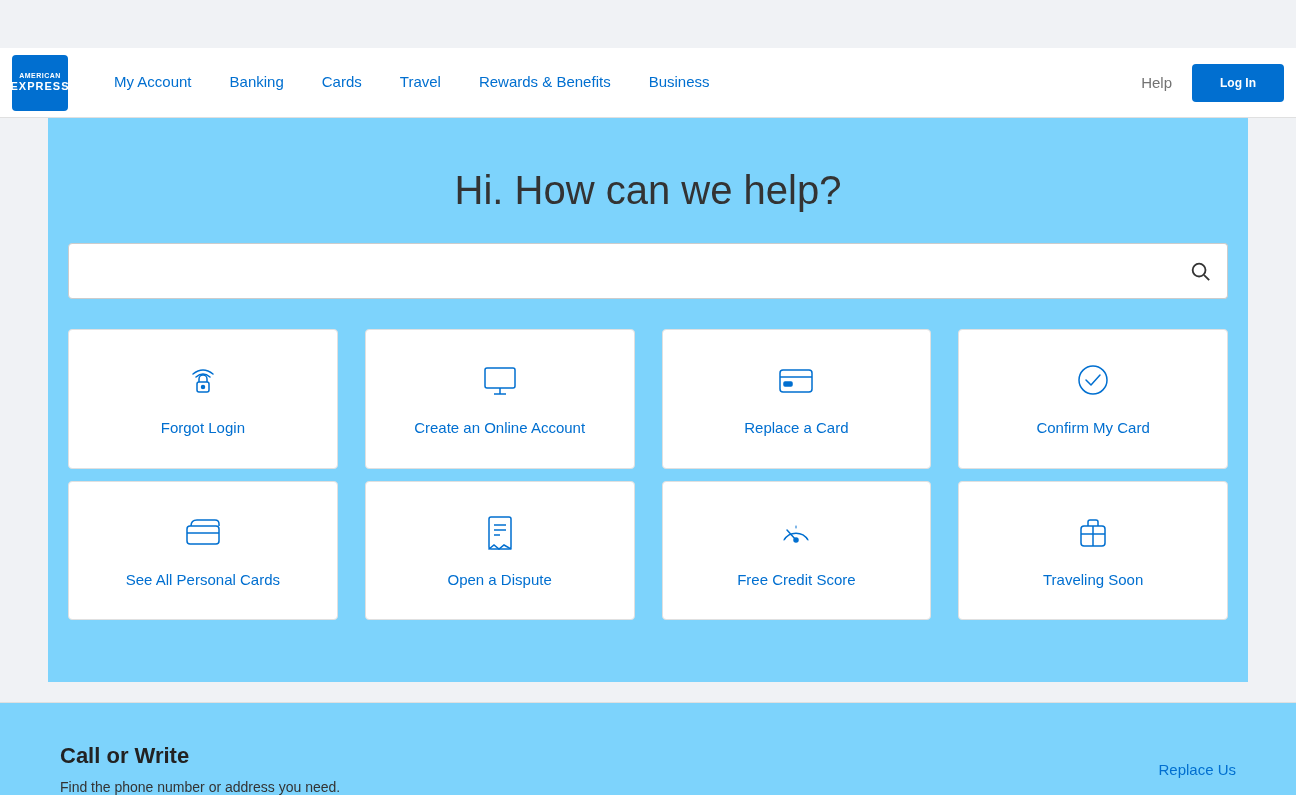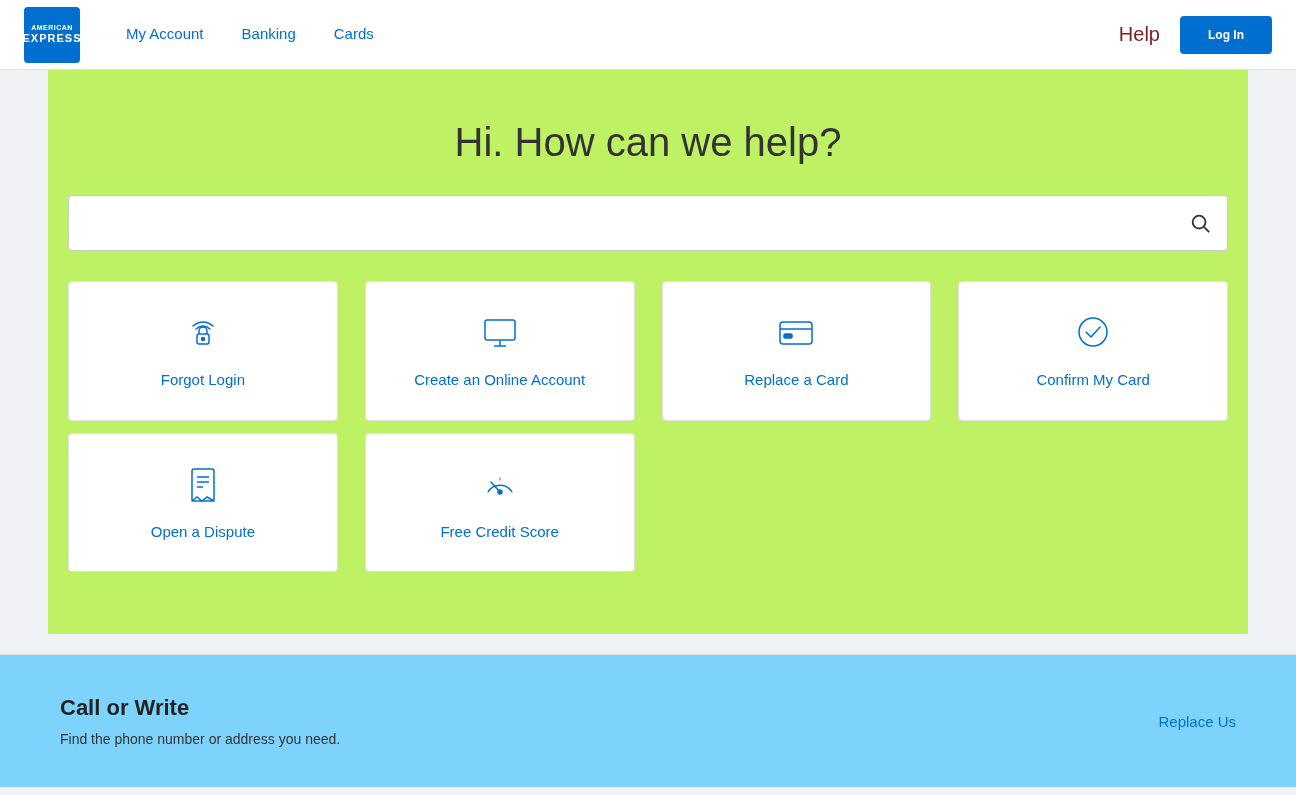--- a/index.html
+++ b/index.html
@@ -4,22 +4,23 @@
   <style>
     * { margin: 0; padding: 0; box-sizing: border-box; }
     body { font-family: 'Helvetica Neue', Arial, sans-serif; background: #f0f2f5; min-height: 795px; }
 
     
     nav {
       background: #fff;
       border-bottom: 1px solid #e0e0e0;
       display: flex;
       align-items: center;
-      padding: 0 24px;
+      padding: 0 12px;
       height: 70px;
+      margin-top: 48px;
     }
     .nav-logo {
       background: #016fd0;
       color: #fff;
       font-size: 9px;
       font-weight: bold;
       line-height: 1.2;
       padding: 6px 8px;
       border-radius: 4px;
       margin-right: 30px;
@@ -51,38 +52,38 @@
       border-bottom: 3px solid transparent;
       cursor: pointer;
       text-align: center;
     }
     .nav-right {
       display: flex;
       align-items: center;
       gap: 20px;
     }
     .nav-help {
-      color: #7f1d1d;
-      font-size: 20px;
+      color: #737373;
+      font-size: 15px;
       cursor: pointer;
     }
     .nav-login {
       background: #016fd0;
       color: #fff;
       border: none;
       padding: 12px 28px;
       font-size: 12px;
       font-weight: bold;
       border-radius: 4px;
       cursor: pointer;
     }
 
     
     .hero {
-      background: #bef264;
+      background: #7dd3fc;
       padding: 50px 20px 30px;
       text-align: center;
     }
     .hero h1 {
       font-size: 40px;
       font-weight: 400;
       color: #333;
       margin-bottom: 30px;
     }
 
@@ -195,20 +196,23 @@
 
 <nav>
   <div class="nav-logo">
     <div class="amex-top">AMERICAN</div>
     <div class="amex-mid">EXPRESS</div>
   </div>
   <div class="nav-links">
     <a class="nav-link">My Account</a>
     <a class="nav-link">Banking</a>
     <a class="nav-link">Cards</a>
+    <a class="nav-link">Travel</a>
+    <a class="nav-link">Rewards &amp; Benefits</a>
+    <a class="nav-link">Business</a>
   </div>
   <div class="nav-right">
     <span class="nav-help">Help</span>
     <button class="nav-login">Log In</button>
   </div>
 </nav>
 
 <div style="background:#f0f2f5; padding: 0 48px 0;">
 
   <div class="hero">
@@ -269,20 +273,30 @@
               <circle cx="20" cy="20" r="14" stroke="#016fd0" stroke-width="1.5" fill="none"></circle>
               <polyline points="13,20 18,25 27,15" stroke="#016fd0" stroke-width="1.5" fill="none" stroke-linecap="round" stroke-linejoin="round"></polyline>
             </svg>
           </div>
           <span class="card-label">Confirm My Card</span>
         </div>
       </div>
 
       <div class="cards-grid">
 
+        <div class="card-item">
+          <div class="card-icon">
+            <svg viewBox="0 0 40 40">
+              <rect x="4" y="14" width="32" height="18" rx="3" stroke="#016fd0" stroke-width="1.5" fill="none"></rect>
+              <line x1="4" y1="21" x2="36" y2="21" stroke="#016fd0" stroke-width="1.5"></line>
+              <path d="M8 14 Q8 8 14 8 H32 Q36 8 36 12 V14" stroke="#016fd0" stroke-width="1.5" fill="none"></path>
+            </svg>
+          </div>
+          <span class="card-label">See All Personal Cards</span>
+        </div>
 
         <div class="card-item">
           <div class="card-icon">
             <svg viewBox="0 0 40 40">
               <rect x="9" y="5" width="22" height="32" rx="2" stroke="#016fd0" stroke-width="1.5" fill="none"></rect>
               <line x1="14" y1="13" x2="26" y2="13" stroke="#016fd0" stroke-width="1.5"></line>
               <line x1="14" y1="18" x2="26" y2="18" stroke="#016fd0" stroke-width="1.5"></line>
               <line x1="14" y1="23" x2="20" y2="23" stroke="#016fd0" stroke-width="1.5"></line>
               <path d="M9 37 L14 33 L19 37 L24 33 L31 37" stroke="#016fd0" stroke-width="1.5" fill="none" stroke-linecap="round"></path>
             </svg>
@@ -300,20 +314,31 @@
               <circle cx="20" cy="28" r="2" fill="#016fd0"></circle>
 
               <line x1="8" y1="28" x2="10" y2="26" stroke="#016fd0" stroke-width="1" stroke-linecap="round"></line>
               <line x1="20" y1="14" x2="20" y2="16" stroke="#016fd0" stroke-width="1" stroke-linecap="round"></line>
               <line x1="32" y1="28" x2="30" y2="26" stroke="#016fd0" stroke-width="1" stroke-linecap="round"></line>
             </svg>
           </div>
           <span class="card-label">Free Credit Score</span>
         </div>
 
+        <div class="card-item">
+          <div class="card-icon">
+            <svg viewBox="0 0 40 40">
+              <rect x="8" y="14" width="24" height="20" rx="3" stroke="#016fd0" stroke-width="1.5" fill="none"></rect>
+              <path d="M15 14 V10 Q15 8 17 8 H23 Q25 8 25 10 V14" stroke="#016fd0" stroke-width="1.5" fill="none"></path>
+              <line x1="20" y1="14" x2="20" y2="34" stroke="#016fd0" stroke-width="1.5"></line>
+              <line x1="8" y1="22" x2="32" y2="22" stroke="#016fd0" stroke-width="1.5"></line>
+            </svg>
+          </div>
+          <span class="card-label">Traveling Soon</span>
+        </div>
       </div>
     </div>
   </div>
 </div>
 
 <div class="footer-section">
   <div class="footer-left">
     <h2>Call or Write</h2>
     <p>Find the phone number or address you need.</p>
   </div>

